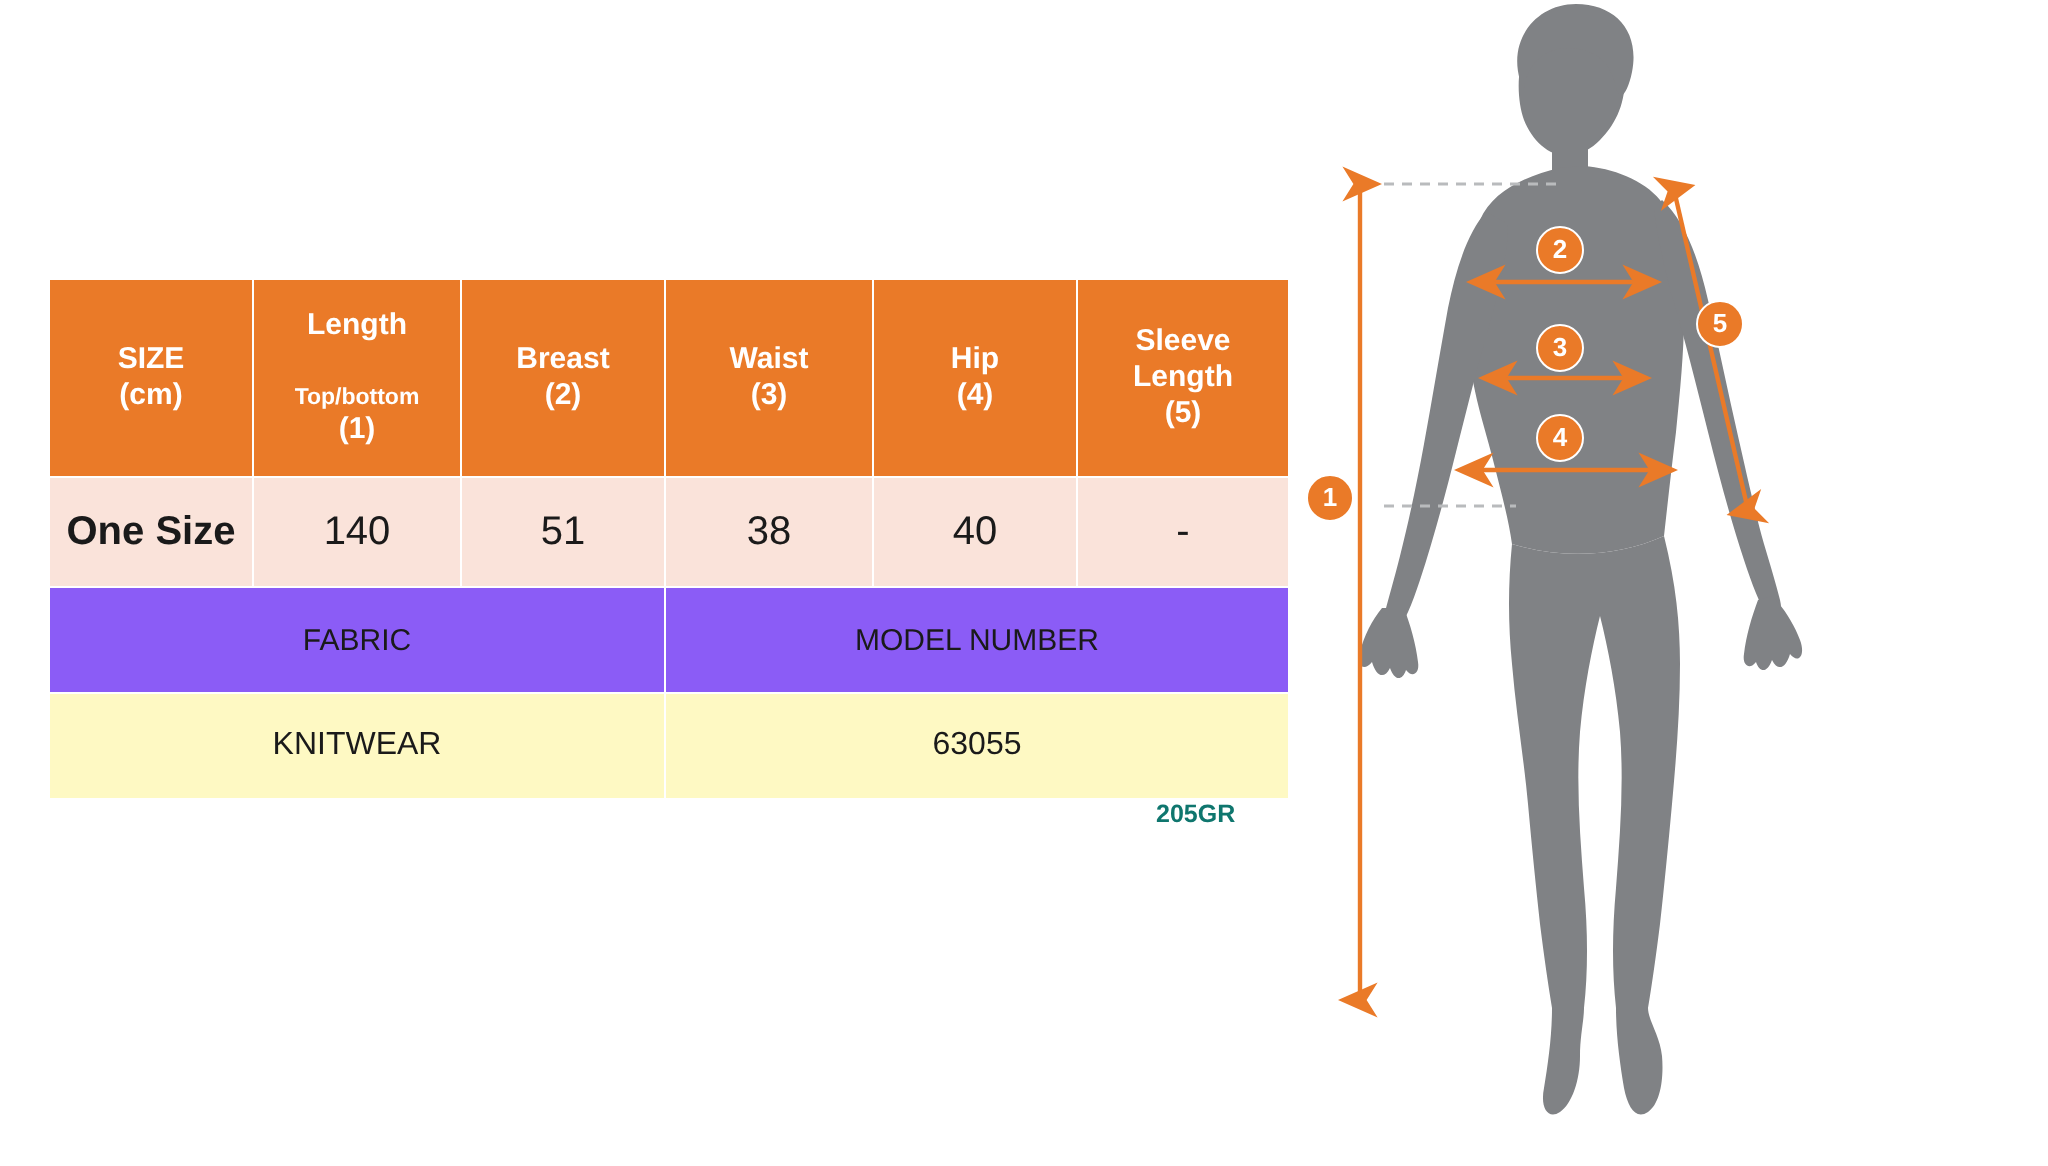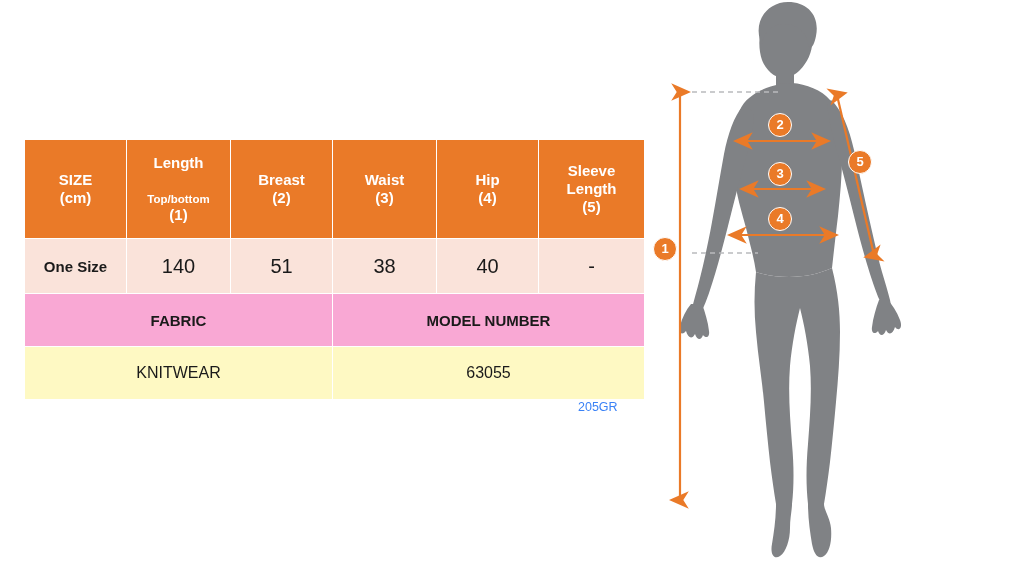--- a/index.html
+++ b/index.html
@@ -53,42 +53,42 @@
     font-size: 15px;
     font-weight: bold;
   }
   .val-row td {
     background: #fae3da;
     height: 52px;
     font-size: 20px;
   }
   .val-row td.label {
     font-weight: bold;
-    font-size: 15px;
+    font-size: 20px;
   }
   .mid-row td {
-    background: #f9a8d4;
+    background: #8b5cf6;
     height: 50px;
-    font-weight: bold;
+    font-weight: normal;
     font-size: 15px;
   }
   .last-row td {
     background: #fef9c3;
     height: 50px;
     font-size: 16px;
   }
 
   
   #weight-note {
     position: absolute;
     left: 578px;
     top: 400px;
     font-size: 12.5px;
-    color: #3b82f6;
-    font-weight: normal;
+    color: #0f766e;
+    font-weight: bold;
   }
 
   
   #figure-area {
     position: absolute;
     left: 650px;
     top: 0;
     width: 374px;
     height: 583px;
   }

